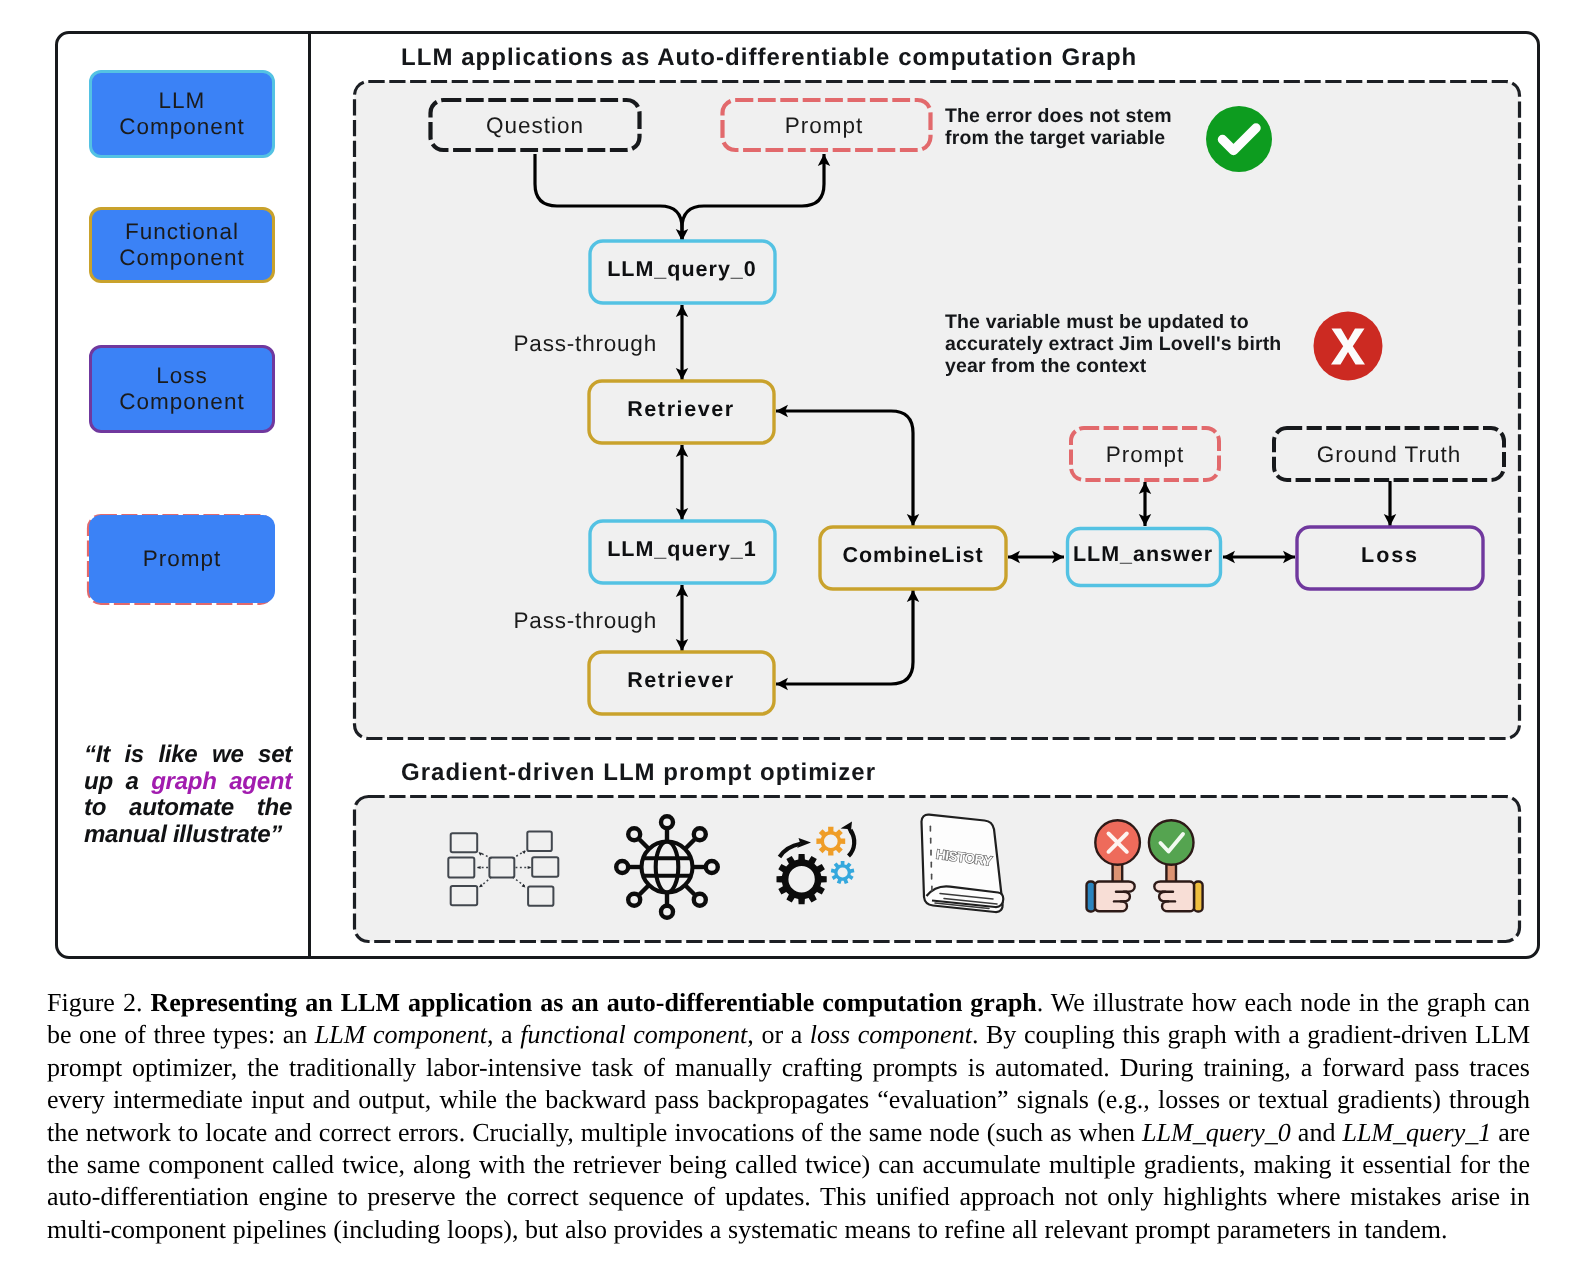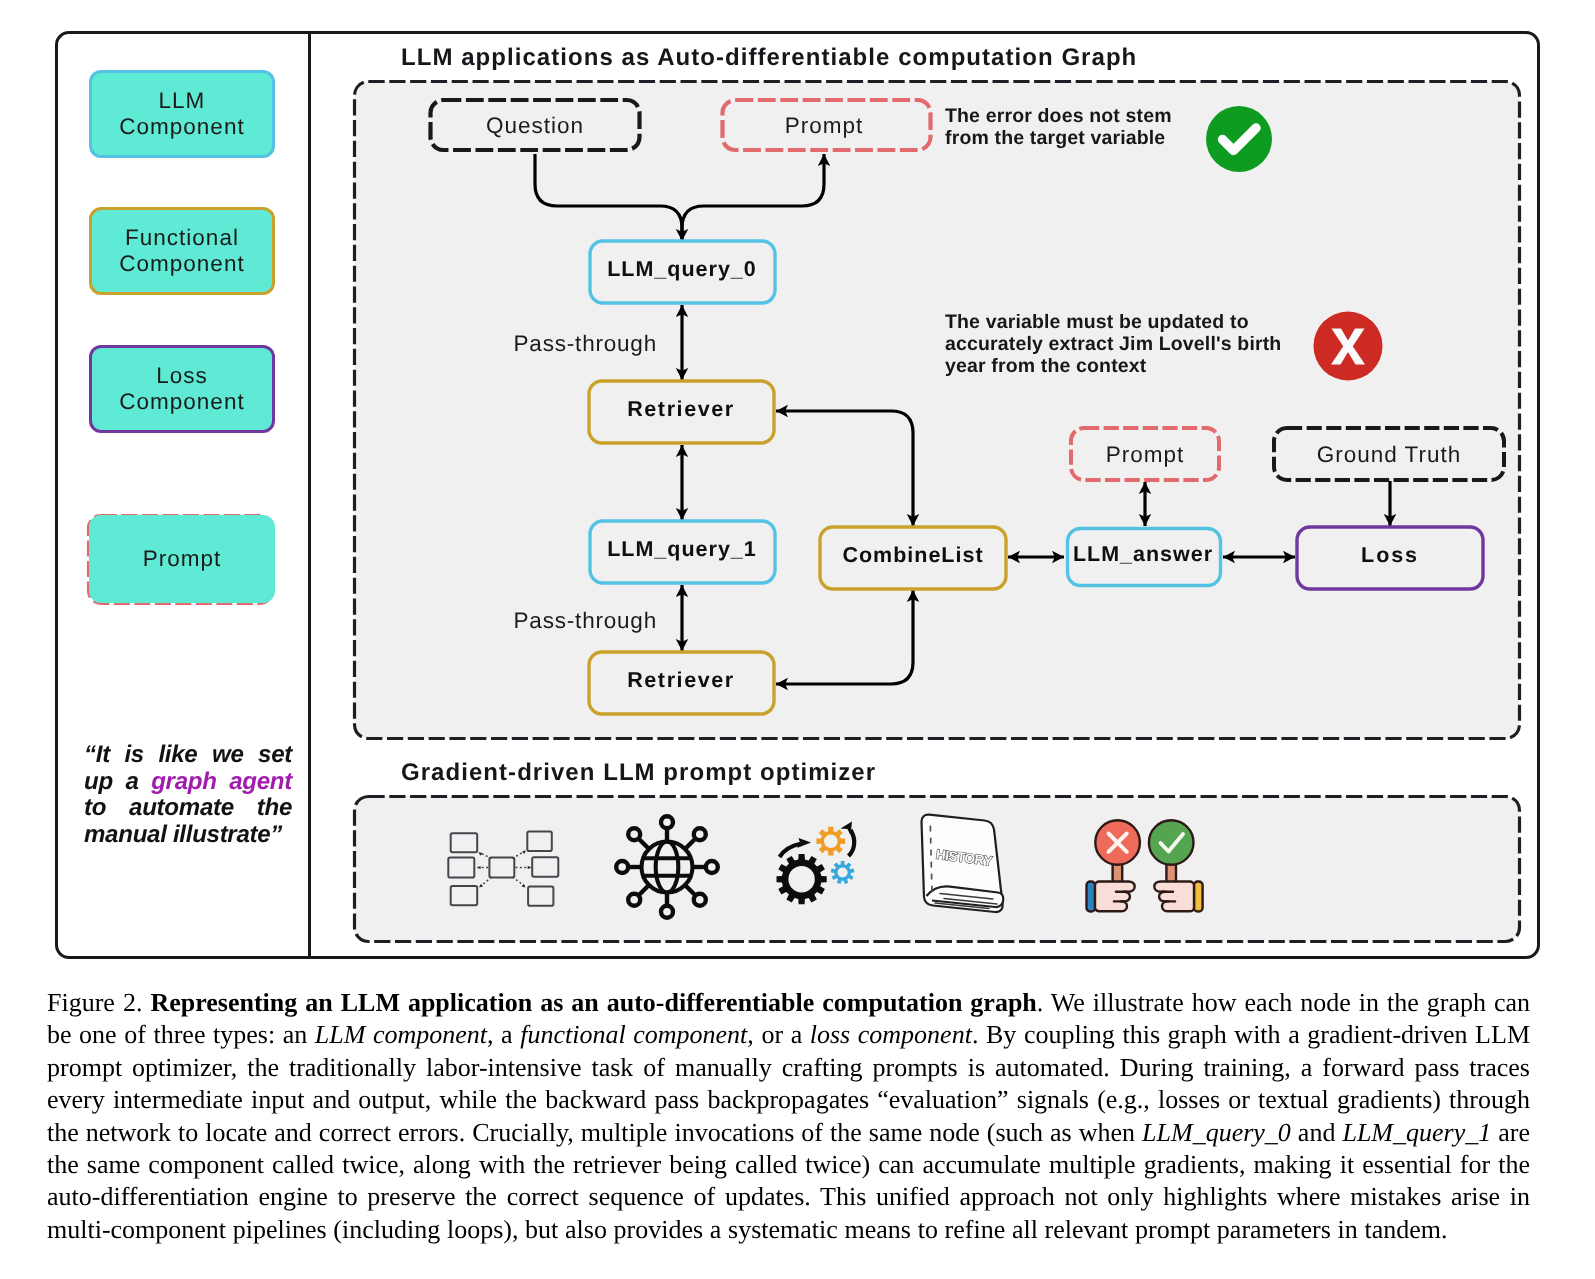--- a/index.html
+++ b/index.html
@@ -12,21 +12,21 @@
   
   #frame{position:absolute;left:55px;top:31px;width:1485px;height:928px;
          border:3px solid #17191c;border-radius:14px;box-sizing:border-box;}
   #divider{position:absolute;left:308px;top:31px;width:3px;height:928px;
            background:#17191c;}
 
   
   .legend-box{position:absolute;box-sizing:border-box;border-radius:12px;
               display:flex;align-items:center;justify-content:center;
               text-align:center;color:#1b1b1b;font-size:22.5px;line-height:26.4px;
-              letter-spacing:1.0px;font-weight:400;background:#5eead4;}
+              letter-spacing:1.0px;font-weight:400;background:#3b82f6;}
   .legend-box span{display:block;white-space:pre-line;}
 
   
   #quote{position:absolute;left:84px;top:742px;width:208px;
          font-size:24.1px;line-height:26.6px;font-weight:bold;font-style:italic;
          color:#111214;letter-spacing:-0.3px;text-align:justify;
          text-align-last:left;}
   #quote .hl{color:#a21caf;}
 
   
@@ -65,21 +65,21 @@
 
 <div id="page">
 
   <div id="frame"></div>
   <div id="divider"></div>
 
   <div class="legend-box" style="left:89px;top:70px;width:186px;height:88px;border:3px solid #54c2e3;">
     <span>LLM
 Component</span>
   </div>
-  <div class="legend-box" style="left:89px;top:207px;width:186px;height:88px;border:3px solid #c9a22c;">
+  <div class="legend-box" style="left:89px;top:207px;width:186px;height:76px;border:3px solid #c9a22c;">
     <span>Functional
 Component</span>
   </div>
   <div class="legend-box" style="left:89px;top:345px;width:186px;height:88px;border:3px solid #70389e;">
     <span>Loss
 Component</span>
   </div>
   <svg class="legend-dash-svg" style="left:84px;top:509px;" width="196" height="100" viewBox="0 0 196 100">
     <rect x="4.9" y="6.9" width="183" height="87" rx="12" ry="12" fill="#ffffff" stroke="#e2696c" stroke-width="4.0" stroke-dasharray="16.0 4.5"></rect>
   </svg>

